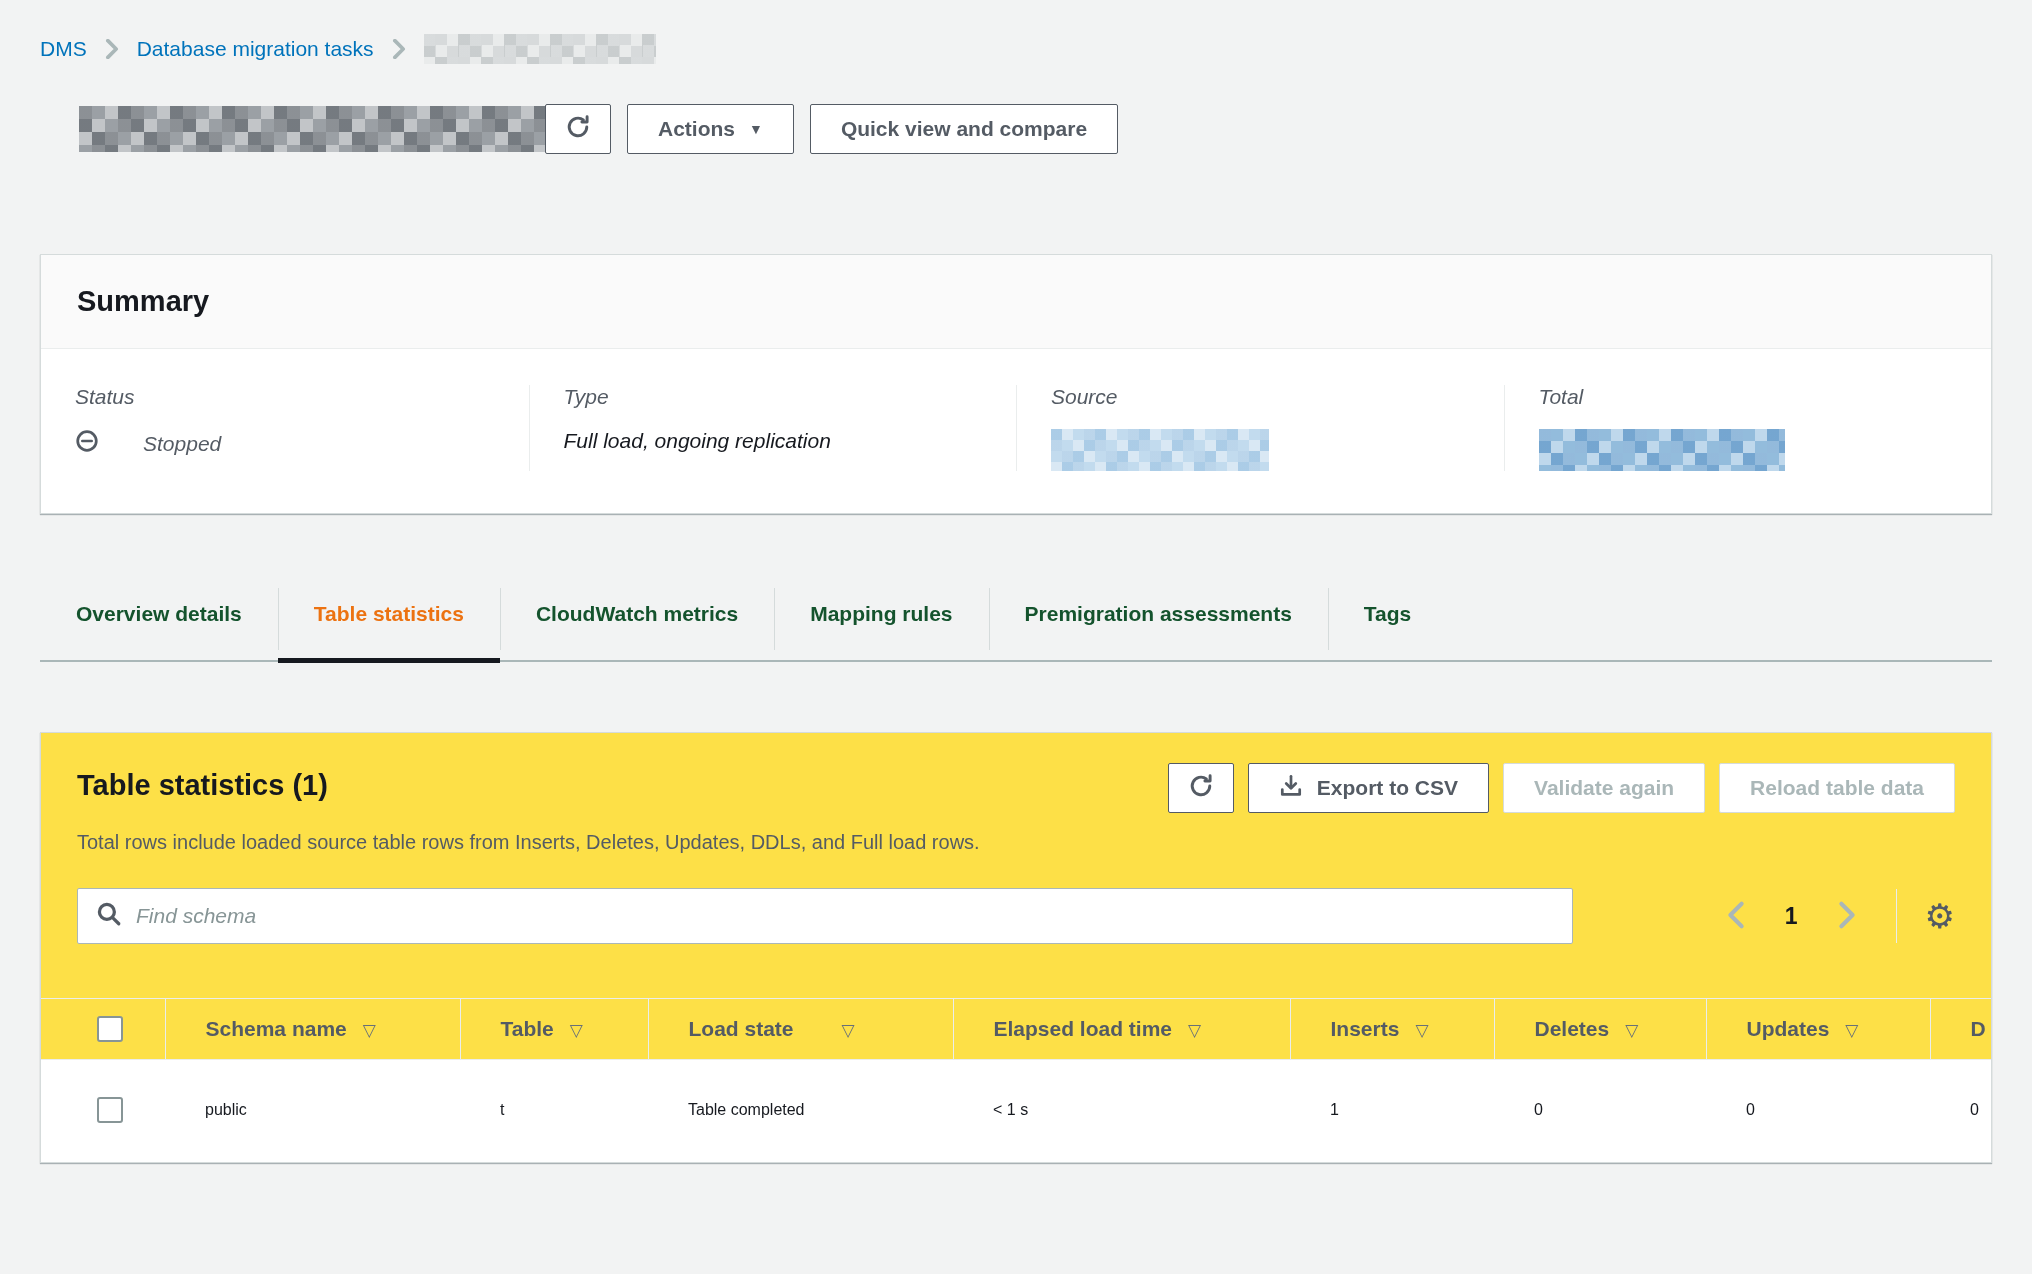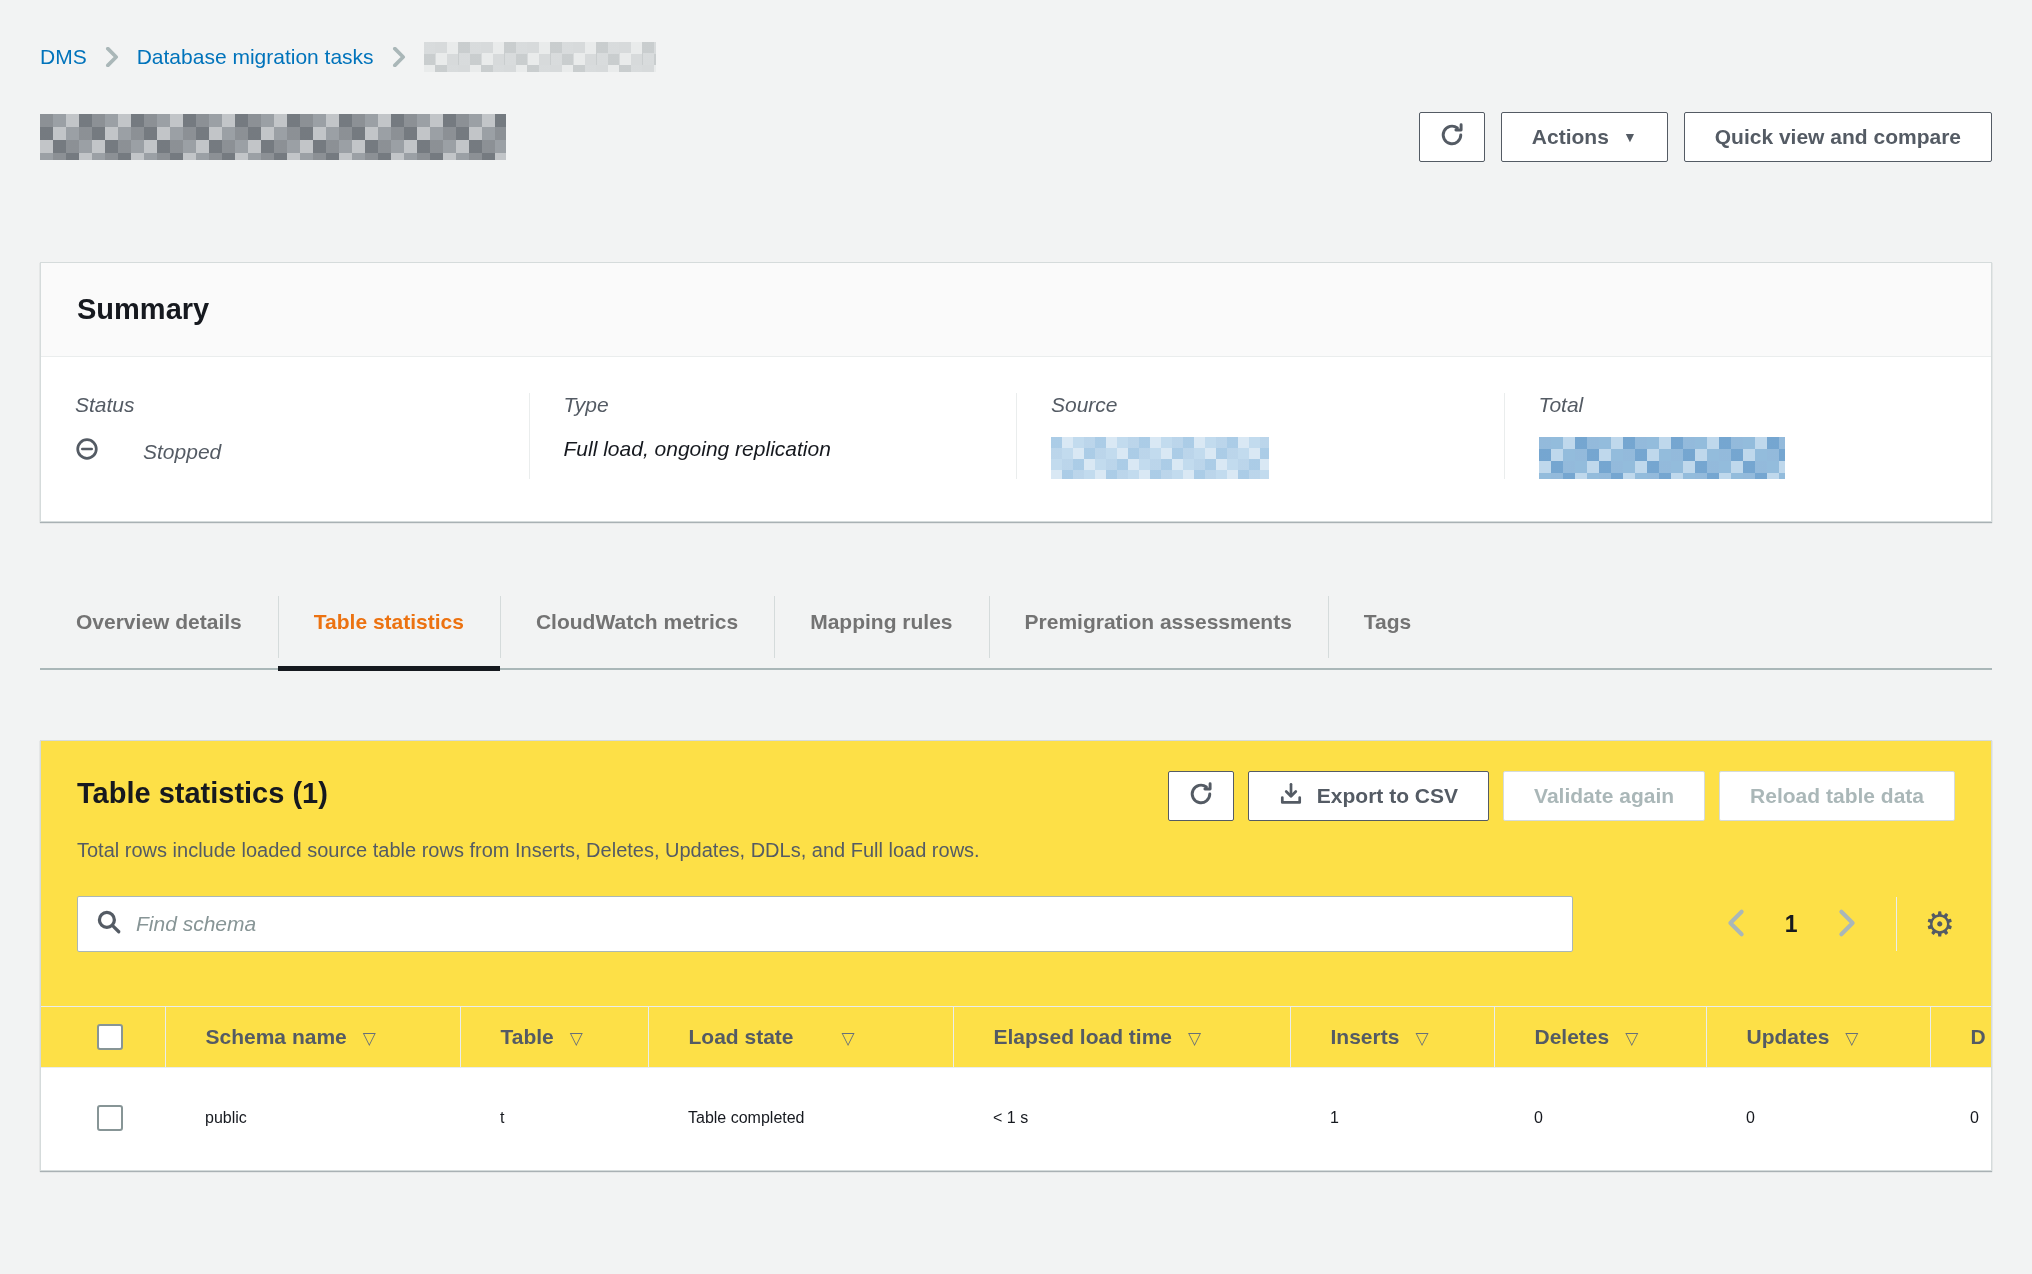--- a/index.html
+++ b/index.html
@@ -3,21 +3,21 @@
 <meta charset="utf-8">
 <style>
   * { box-sizing: border-box; margin: 0; padding: 0; }
   html,body { width: 2032px; height: 1274px; }
   body {
     background: #f2f3f3;
     font-family: "Liberation Sans", sans-serif;
     color: #16191f;
     overflow: hidden;
   }
-  .page { padding: 12px 40px; border-radius: 16px; }
+  .page { padding: 4px 40px; border-radius: 16px; }
 
   
   .breadcrumb { padding-top: 30px; display: flex; align-items: center; gap: 18px; font-size: 21px; }
   .crumb-link { color: #0073bb; text-decoration: none; cursor: pointer; }
   .crumb-sep { display: inline-flex; align-items: center; }
 
   
   .mosaic { display: inline-block; }
   .mosaic-breadcrumb {
     width: 232px; height: 30px;
@@ -46,21 +46,21 @@
   .mosaic-target {
     width: 246px; height: 42px;
     background-image:
       repeating-conic-gradient(rgba(47,116,180,0.30) 0% 25%, rgba(0,0,0,0) 0% 50%),
       repeating-conic-gradient(#93bcdc 0% 25%, #bfd8ec 0% 50%);
     background-size: 48px 48px, 24px 24px;
     background-position: 12px 0, 0 0;
   }
 
   
-  .title-row { margin-top: 40px; display: flex; justify-content: space-between; align-items: center; height: 50px; }
+  .title-row { margin-top: 40px; display: flex; align-items: center; height: 50px; margin-left: 39px; }
   .top-buttons { display: flex; gap: 16px; }
   .btn {
     height: 50px; background: #fff; border: 1px solid #545b64; border-radius: 2px;
     color: #545b64; font-weight: 700; font-size: 21px; padding: 0 30px;
     display: inline-flex; align-items: center; justify-content: center; gap: 14px;
     font-family: inherit; cursor: pointer; white-space: nowrap;
   }
   .btn.icon-only { width: 66px; padding: 0; }
   .btn.disabled { border-color: #d5dbdb; color: #aab7b8; cursor: default; }
   .caret { font-size: 14px; line-height: 1; }
@@ -75,21 +75,21 @@
   .summary-body { display: grid; grid-template-columns: 1fr 1fr 1fr 1fr; padding: 36px 0 42px; font-style: italic; }
   .field { padding: 0 34px; }
   .field + .field { border-left: 1px solid #eaeded; }
   .field-label { color: #545b64; font-size: 21px; margin-bottom: 20px; }
   .field-value { font-size: 21px; color: #16191f; display: flex; align-items: center; gap: 12px; }
   .field-value.muted { color: #545b64; gap: 44px; }
 
   
   .tabs { margin-top: 84px; display: flex; border-bottom: 2px solid #aab7b8; }
   .tab {
-    position: relative; font-size: 21px; font-weight: 700; color: #737373;
+    position: relative; font-size: 21px; font-weight: 700; color: #14532d;
     padding: 4px 36px 34px; cursor: pointer; white-space: nowrap;
   }
   .tab + .tab::before {
     content: ""; position: absolute; left: 0; top: -10px; width: 1px; height: 62px; background: #d5dbdb;
   }
   .tab.active { color: #ec7211; }
   .tab.active::after {
     content: ""; position: absolute; left: 0; right: 0; bottom: -3px; height: 5px; background: #16191f;
   }
 

